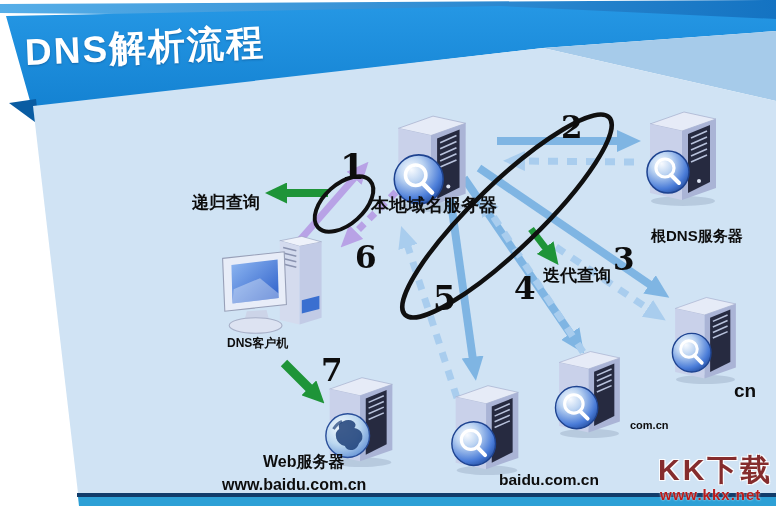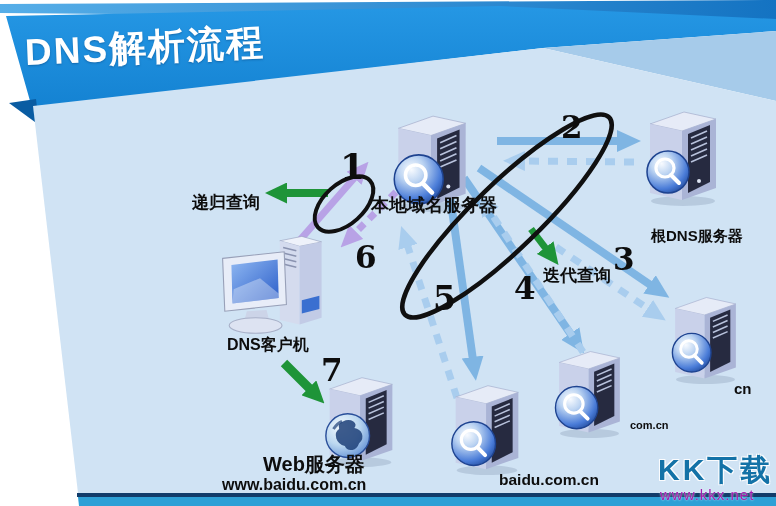--- a/index.html
+++ b/index.html
@@ -7,24 +7,24 @@
          font-family:"Liberation Sans","DejaVu Sans",sans-serif;}
   .stage svg.layer{position:absolute;left:0;top:0;}
   .abs{position:absolute;}
   .page-title{color:#ffffff;font-size:37px;font-weight:bold;letter-spacing:2px;
               transform:rotate(-2.5deg);transform-origin:left top;white-space:nowrap;
               text-shadow:0 1px 2px rgba(0,40,90,.35);}
   .diagram-label{color:#0d0d0d;font-weight:bold;white-space:nowrap;line-height:1;}
   .step-num{color:#0d0d0d;font-family:"DejaVu Serif","Liberation Serif",serif;
             font-weight:bold;line-height:1;}
   .icon-wrap{position:absolute;}
-  .watermark-brand{color:#0369a1;font-size:30px;font-weight:bold;letter-spacing:3px;
+  .watermark-brand{color:#7f1d1d;font-size:30px;font-weight:bold;letter-spacing:3px;
        text-shadow:-1px -1px 0 #ffffff,1px -1px 0 #ffffff,-1px 1px 0 #ffffff,1px 1px 0 #ffffff;
        opacity:.92;white-space:nowrap;}
-  .watermark-url{color:#a21caf;font-size:15px;font-weight:normal;letter-spacing:1px;
+  .watermark-url{color:#b91c1c;font-size:15px;font-weight:bold;letter-spacing:1px;
        text-shadow:0 0 2px #ffffff;white-space:nowrap;}
 </style>
 </head>
 <body>
 
 <div class="stage">
 
   <svg class="layer" width="776" height="506">
     <defs>
       <linearGradient id="bandGrad" x1="0" y1="0" x2="1" y2="0">
@@ -256,26 +256,26 @@
     </svg>
   </div>
 
   <div class="abs page-title" style="left:24px;top:28px">DNS解析流程</div>
 
   <div class="abs diagram-label" style="left:192px;top:194px;font-size:17px">递归查询</div>
   <div class="abs diagram-label" style="left:543px;top:267px;font-size:17px">迭代查询</div>
 
   <div class="abs diagram-label" style="left:371px;top:196px;font-size:18px">本地域名服务器</div>
   <div class="abs diagram-label" style="left:651px;top:228px;font-size:15px">根DNS服务器</div>
-  <div class="abs diagram-label" style="left:734px;top:381px;font-size:15px">cn</div>
+  <div class="abs diagram-label" style="left:734px;top:381px;font-size:19px">cn</div>
   <div class="abs diagram-label" style="left:630px;top:420px;font-size:11px">com.cn</div>
   <div class="abs diagram-label" style="left:499px;top:472px;font-size:15.5px">baidu.com.cn</div>
-  <div class="abs diagram-label" style="left:263px;top:454px;font-size:20px">Web服务器</div>
+  <div class="abs diagram-label" style="left:263px;top:454px;font-size:16px">Web服务器</div>
   <div class="abs diagram-label" style="left:222px;top:477px;font-size:16px">www.baidu.com.cn</div>
-  <div class="abs diagram-label" style="left:227px;top:337px;font-size:16px">DNS客户机</div>
+  <div class="abs diagram-label" style="left:227px;top:337px;font-size:12px">DNS客户机</div>
 
   <div class="abs step-num" style="left:340px;top:148px;font-size:36px">1</div>
   <div class="abs step-num" style="left:561px;top:112px;font-size:31px">2</div>
   <div class="abs step-num" style="left:613px;top:244px;font-size:31px">3</div>
   <div class="abs step-num" style="left:514px;top:273px;font-size:31px">4</div>
   <div class="abs step-num" style="left:433px;top:282px;font-size:33px">5</div>
   <div class="abs step-num" style="left:355px;top:242px;font-size:31px">6</div>
   <div class="abs step-num" style="left:321px;top:355px;font-size:31px">7</div>
 
   <div class="abs watermark-brand" style="left:658px;top:450px">KK下载</div>

